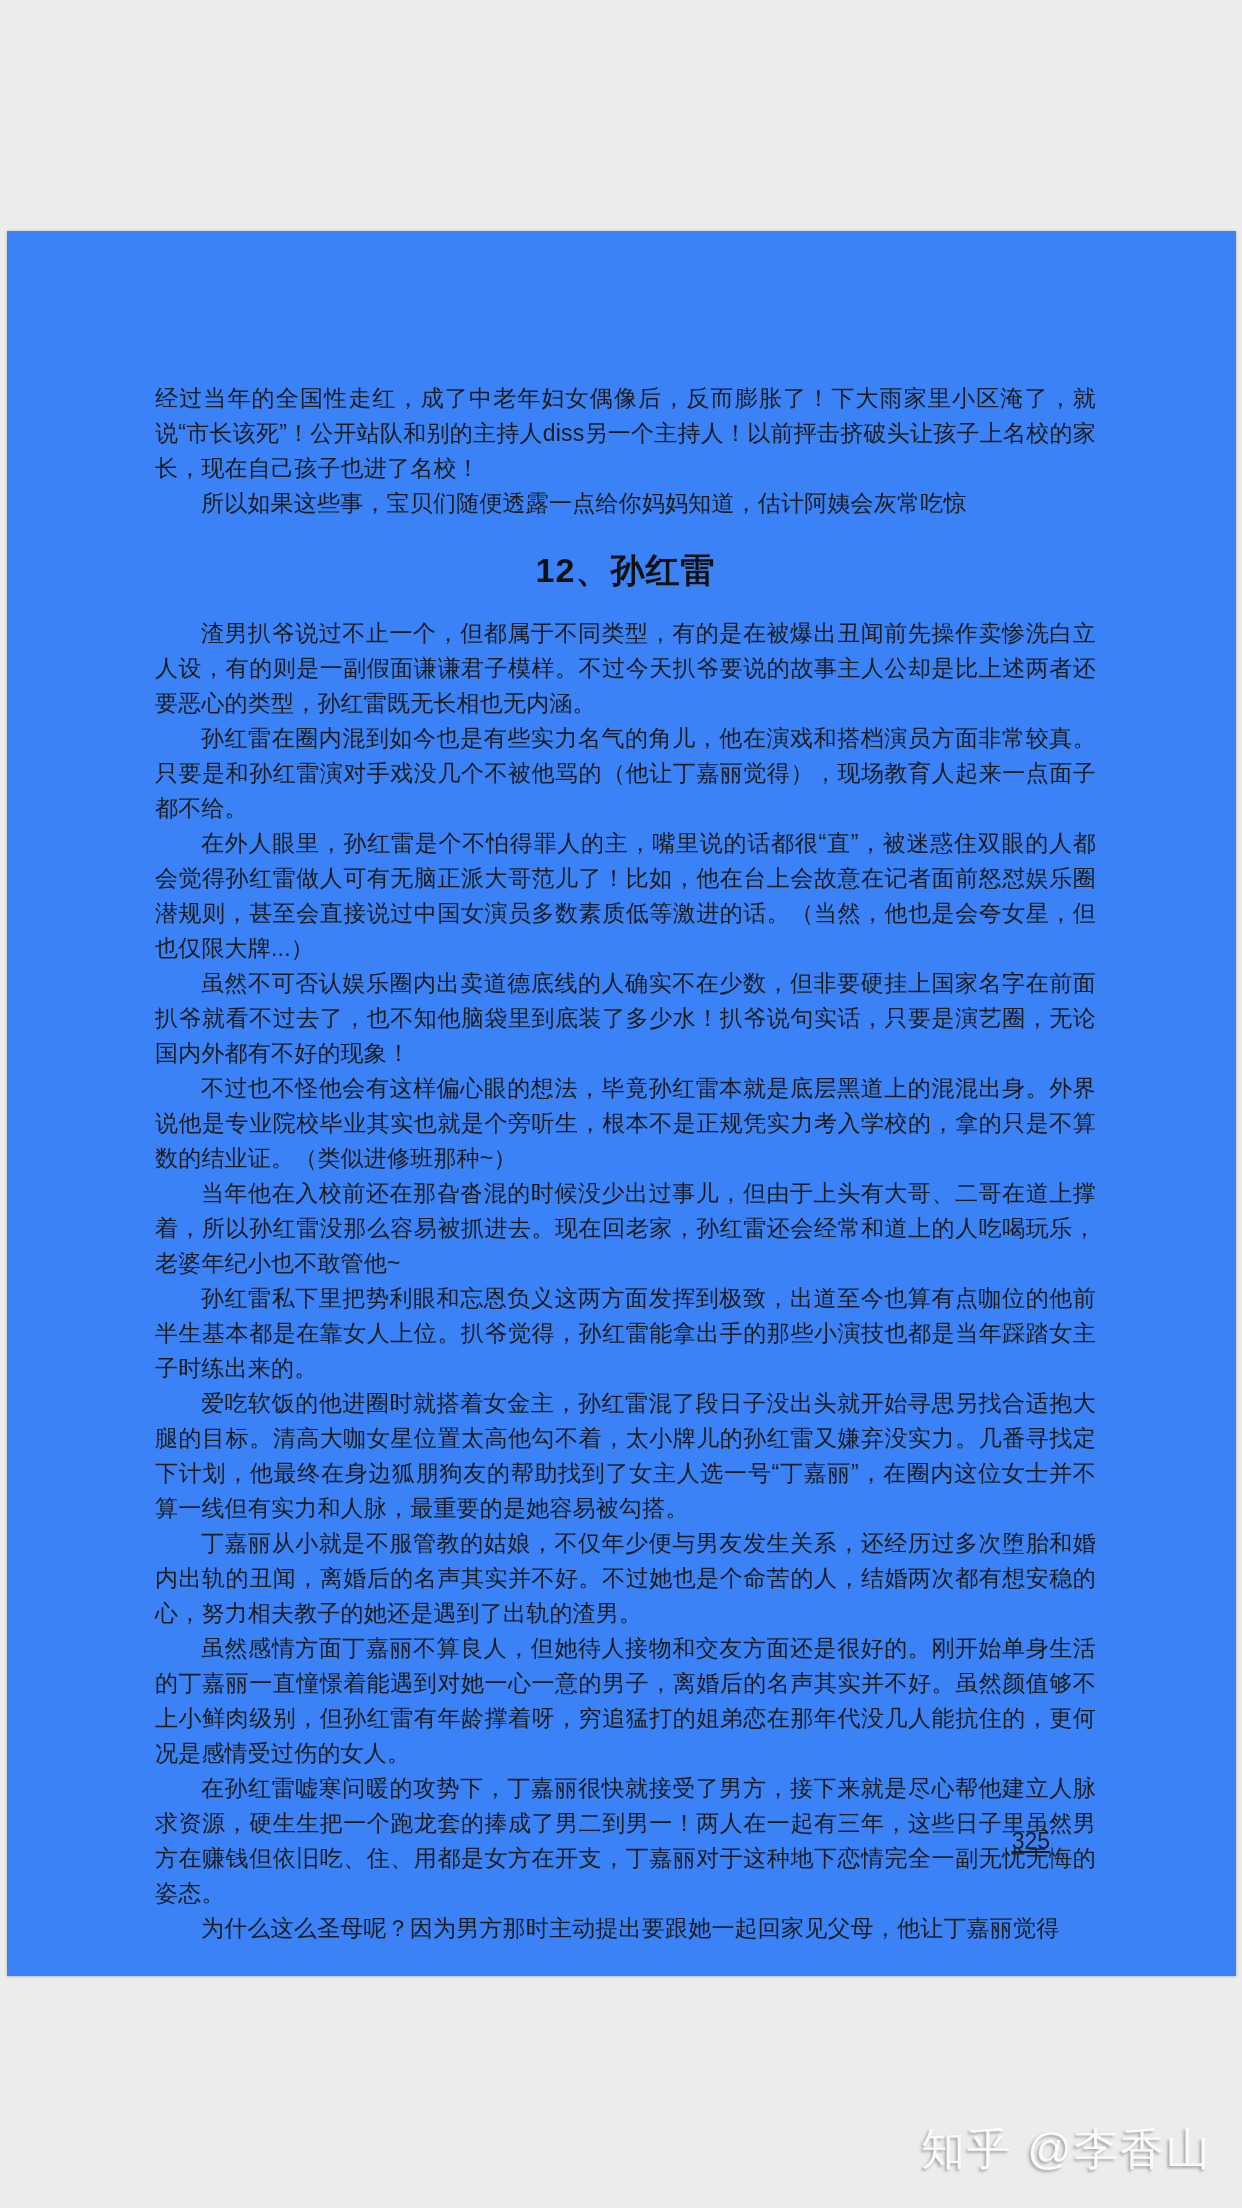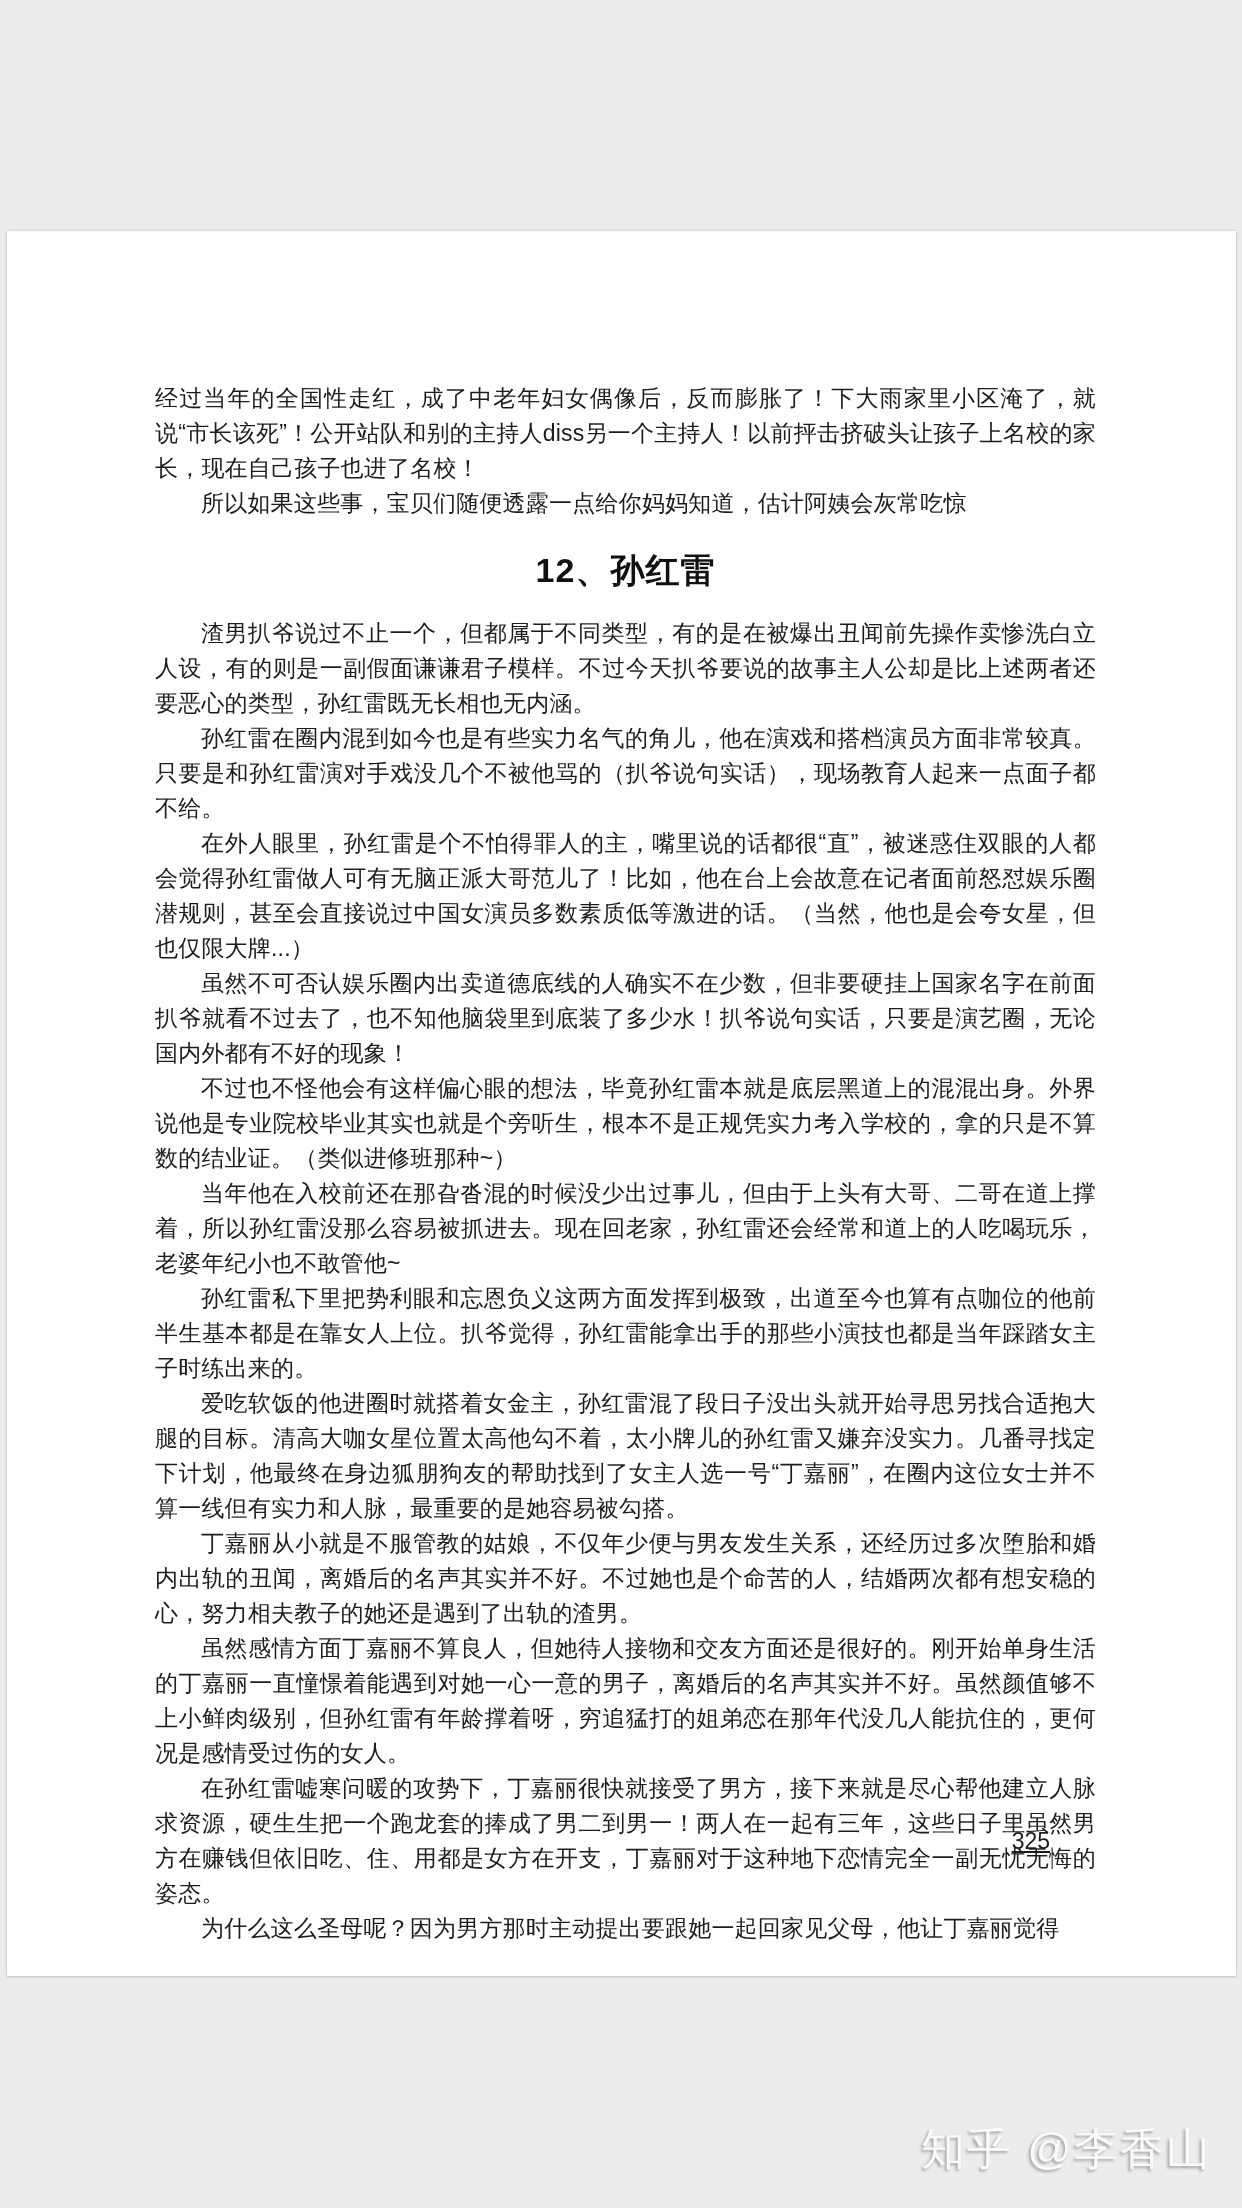--- a/index.html
+++ b/index.html
@@ -16,21 +16,21 @@
     position: absolute;
     left: 0; top: 0;
     width: 1242px; height: 2208px;
   }
   .book-page {
     position: absolute;
     left: 7px;
     top: 231px;
     width: 1229px;
     height: 1745px;
-    background: #ffffff;
+    background: #3b82f6;
     box-shadow: 0 0 3px rgba(0,0,0,0.18), 0 1px 2px rgba(0,0,0,0.10);
   }
   .page-content {
     position: absolute;
     left: 148px;
     top: 150px;
     width: 941px;
     color: #1c1c1c;
   }
   .page-content p {
@@ -84,21 +84,21 @@
   <div class="book-page">
 
     <div class="page-content">
 
       <p class="no-indent">经过当年的全国性走红，成了中老年妇女偶像后，反而膨胀了！下大雨家里小区淹了，就说“市长该死”！公开站队和别的主持人diss另一个主持人！以前抨击挤破头让孩子上名校的家长，现在自己孩子也进了名校！</p>
       <p>所以如果这些事，宝贝们随便透露一点给你妈妈知道，估计阿姨会灰常吃惊</p>
 
       <h2 class="chapter-heading">12、孙红雷</h2>
 
       <p>渣男扒爷说过不止一个，但都属于不同类型，有的是在被爆出丑闻前先操作卖惨洗白立人设，有的则是一副假面谦谦君子模样。不过今天扒爷要说的故事主人公却是比上述两者还要恶心的类型，孙红雷既无长相也无内涵。</p>
-      <p>孙红雷在圈内混到如今也是有些实力名气的角儿，他在演戏和搭档演员方面非常较真。只要是和孙红雷演对手戏没几个不被他骂的（扒爷说句实话），现场教育人起来一点面子都不给。</p>
+      <p>孙红雷在圈内混到如今也是有些实力名气的角儿，他在演戏和搭档演员方面非常较真。只要是和孙红雷演对手戏没几个不被他骂的（他让丁嘉丽觉得），现场教育人起来一点面子都不给。</p>
       <p>在外人眼里，孙红雷是个不怕得罪人的主，嘴里说的话都很“直”，被迷惑住双眼的人都会觉得孙红雷做人可有无脑正派大哥范儿了！比如，他在台上会故意在记者面前怒怼娱乐圈潜规则，甚至会直接说过中国女演员多数素质低等激进的话。（当然，他也是会夸女星，但也仅限大牌...）</p>
       <p>虽然不可否认娱乐圈内出卖道德底线的人确实不在少数，但非要硬挂上国家名字在前面扒爷就看不过去了，也不知他脑袋里到底装了多少水！扒爷说句实话，只要是演艺圈，无论国内外都有不好的现象！</p>
       <p>不过也不怪他会有这样偏心眼的想法，毕竟孙红雷本就是底层黑道上的混混出身。外界说他是专业院校毕业其实也就是个旁听生，根本不是正规凭实力考入学校的，拿的只是不算数的结业证。（类似进修班那种~）</p>
       <p>当年他在入校前还在那旮沓混的时候没少出过事儿，但由于上头有大哥、二哥在道上撑着，所以孙红雷没那么容易被抓进去。现在回老家，孙红雷还会经常和道上的人吃喝玩乐，老婆年纪小也不敢管他~</p>
       <p>孙红雷私下里把势利眼和忘恩负义这两方面发挥到极致，出道至今也算有点咖位的他前半生基本都是在靠女人上位。扒爷觉得，孙红雷能拿出手的那些小演技也都是当年踩踏女主子时练出来的。</p>
       <p>爱吃软饭的他进圈时就搭着女金主，孙红雷混了段日子没出头就开始寻思另找合适抱大腿的目标。清高大咖女星位置太高他勾不着，太小牌儿的孙红雷又嫌弃没实力。几番寻找定下计划，他最终在身边狐朋狗友的帮助找到了女主人选一号“丁嘉丽”，在圈内这位女士并不算一线但有实力和人脉，最重要的是她容易被勾搭。</p>
       <p>丁嘉丽从小就是不服管教的姑娘，不仅年少便与男友发生关系，还经历过多次堕胎和婚内出轨的丑闻，离婚后的名声其实并不好。不过她也是个命苦的人，结婚两次都有想安稳的心，努力相夫教子的她还是遇到了出轨的渣男。</p>
       <p>虽然感情方面丁嘉丽不算良人，但她待人接物和交友方面还是很好的。刚开始单身生活的丁嘉丽一直憧憬着能遇到对她一心一意的男子，离婚后的名声其实并不好。虽然颜值够不上小鲜肉级别，但孙红雷有年龄撑着呀，穷追猛打的姐弟恋在那年代没几人能抗住的，更何况是感情受过伤的女人。</p>
       <p>在孙红雷嘘寒问暖的攻势下，丁嘉丽很快就接受了男方，接下来就是尽心帮他建立人脉求资源，硬生生把一个跑龙套的捧成了男二到男一！两人在一起有三年，这些日子里虽然男方在赚钱但依旧吃、住、用都是女方在开支，丁嘉丽对于这种地下恋情完全一副无忧无悔的姿态。</p>
       <p>为什么这么圣母呢？因为男方那时主动提出要跟她一起回家见父母，他让丁嘉丽觉得</p>

